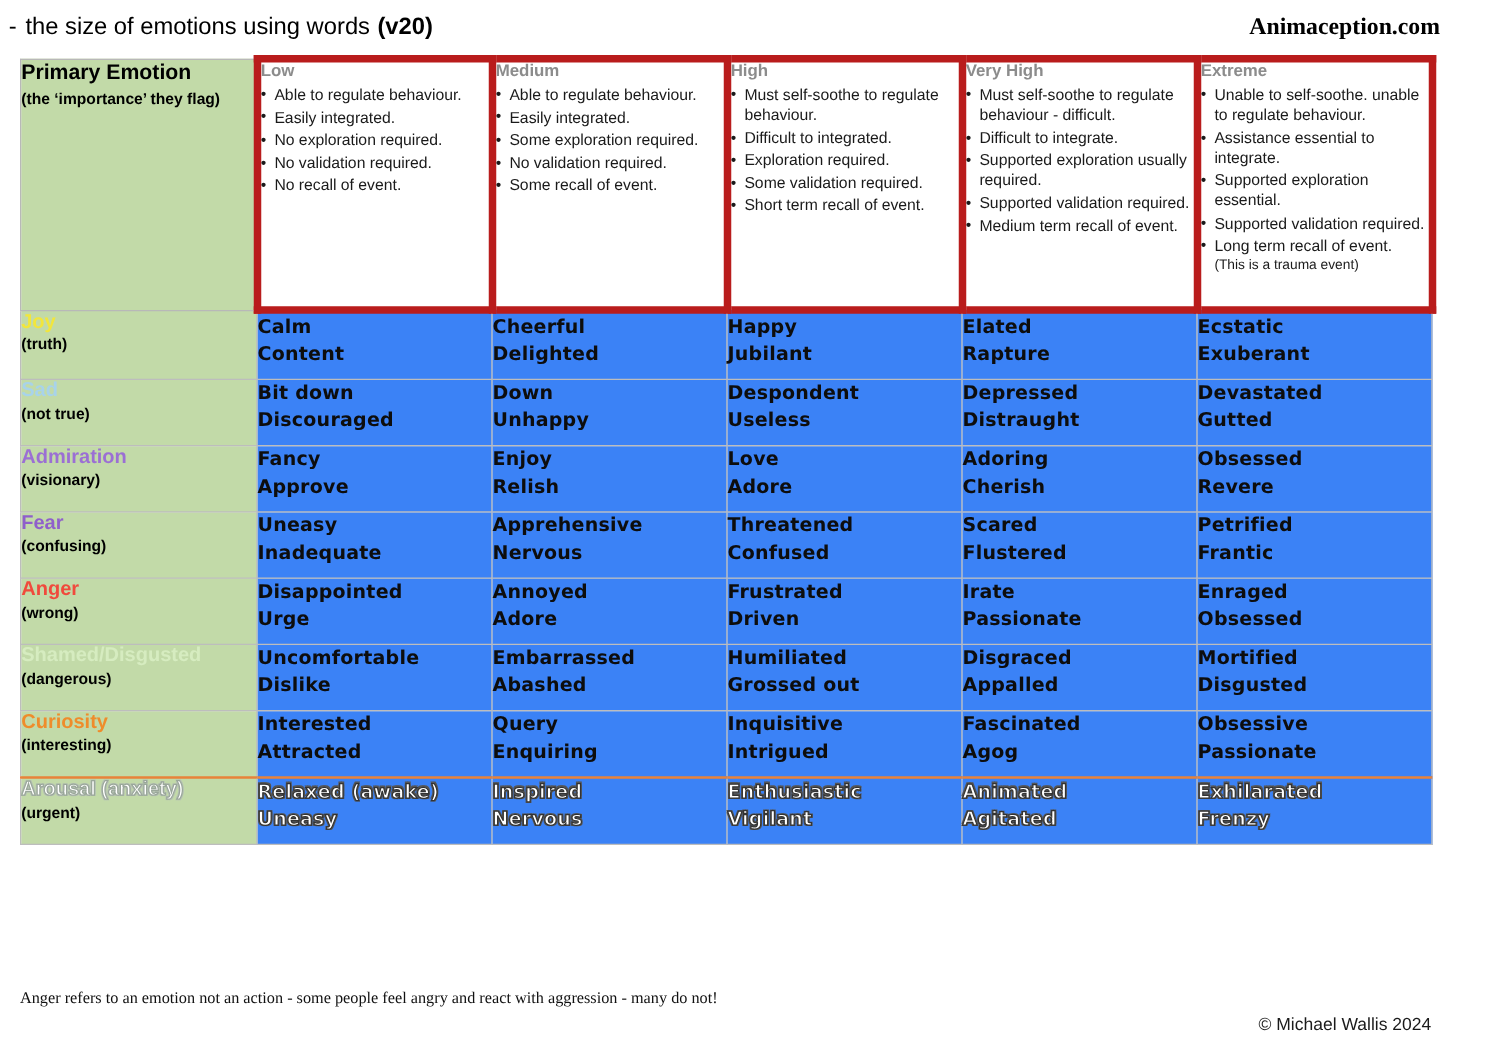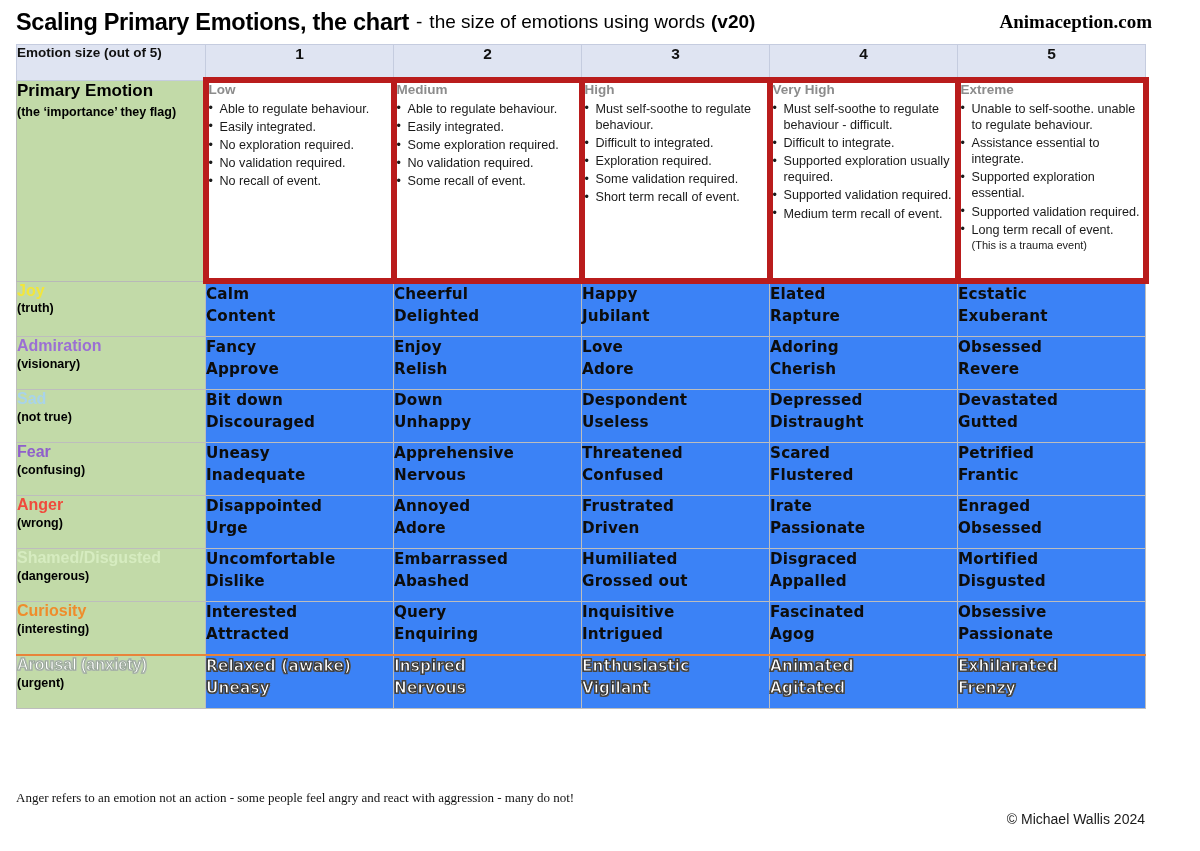--- a/index.html
+++ b/index.html
@@ -222,45 +222,36 @@
     top: 811px;
     font-size: 14px;
     color: #1a1a1a;
     white-space: nowrap;
   }
 </style>
 </head>
 <body>
 
 <div class="titlebar">
-  <span class="title-main">Scaling Primary Emotions, the chart</span>
   <span class="title-sub">-</span>
   <span class="title-sub">the size of emotions using words</span>
   <span class="title-version">(v20)</span>
 </div>
 <div class="brand">Animaception.com</div>
 
 <table class="chart-table">
   <colgroup>
     <col class="c-label">
       <col class="c-lvl">
       <col class="c-lvl">
     <col class="c-lvl">
       <col class="c-lvl">
       <col class="c-lvl">
   </colgroup>
   <tbody id="table-body">
-      <tr>
-        <th class="hdr-label">Emotion size (out of 5)</th>
-        <th class="hdr-cell">1</th>
-        <th class="hdr-cell">2</th>
-        <th class="hdr-cell">3</th>
-        <th class="hdr-cell">4</th>
-        <th class="hdr-cell">5</th>
-      </tr>
       <tr class="desc-row">
         <td class="primary-cell">
           <div class="primary-title">Primary Emotion</div>
           <div class="primary-sub">(the ‘importance’ they flag)</div>
         </td>
         <td class="desc-cell">
           <div class="desc-head">Low</div>
           <ul class="desc-list">
             <li>Able to regulate behaviour.</li>
             <li>Easily integrated.</li>
@@ -332,20 +323,46 @@
           <div>Elated</div>
           <div>Rapture</div>
         </td>
         <td class="emo-words">
           <div>Ecstatic</div>
           <div>Exuberant</div>
         </td>
       </tr>
       <tr class="emo-row">
         <td class="emo-label">
+          <div class="emo-name" style="color:#a8d3ea">Sad</div>
+          <div class="emo-sub">(not true)</div>
+        </td>
+        <td class="emo-words">
+          <div>Bit down</div>
+          <div>Discouraged</div>
+        </td>
+        <td class="emo-words">
+          <div>Down</div>
+          <div>Unhappy</div>
+        </td>
+        <td class="emo-words">
+          <div>Despondent</div>
+          <div>Useless</div>
+        </td>
+        <td class="emo-words">
+          <div>Depressed</div>
+          <div>Distraught</div>
+        </td>
+        <td class="emo-words">
+          <div>Devastated</div>
+          <div>Gutted</div>
+        </td>
+      </tr>
+      <tr class="emo-row">
+        <td class="emo-label">
           <div class="emo-name" style="color:#9b6fd4">Admiration</div>
           <div class="emo-sub">(visionary)</div>
         </td>
         <td class="emo-words">
           <div>Fancy</div>
           <div>Approve</div>
         </td>
         <td class="emo-words">
           <div>Enjoy</div>
           <div>Relish</div>
@@ -358,46 +375,20 @@
           <div>Adoring</div>
           <div>Cherish</div>
         </td>
         <td class="emo-words">
           <div>Obsessed</div>
           <div>Revere</div>
         </td>
       </tr>
       <tr class="emo-row">
         <td class="emo-label">
-          <div class="emo-name" style="color:#a8d3ea">Sad</div>
-          <div class="emo-sub">(not true)</div>
-        </td>
-        <td class="emo-words">
-          <div>Bit down</div>
-          <div>Discouraged</div>
-        </td>
-        <td class="emo-words">
-          <div>Down</div>
-          <div>Unhappy</div>
-        </td>
-        <td class="emo-words">
-          <div>Despondent</div>
-          <div>Useless</div>
-        </td>
-        <td class="emo-words">
-          <div>Depressed</div>
-          <div>Distraught</div>
-        </td>
-        <td class="emo-words">
-          <div>Devastated</div>
-          <div>Gutted</div>
-        </td>
-      </tr>
-      <tr class="emo-row">
-        <td class="emo-label">
           <div class="emo-name" style="color:#8f5fcb">Fear</div>
           <div class="emo-sub">(confusing)</div>
         </td>
         <td class="emo-words">
           <div>Uneasy</div>
           <div>Inadequate</div>
         </td>
         <td class="emo-words">
           <div>Apprehensive</div>
           <div>Nervous</div>

